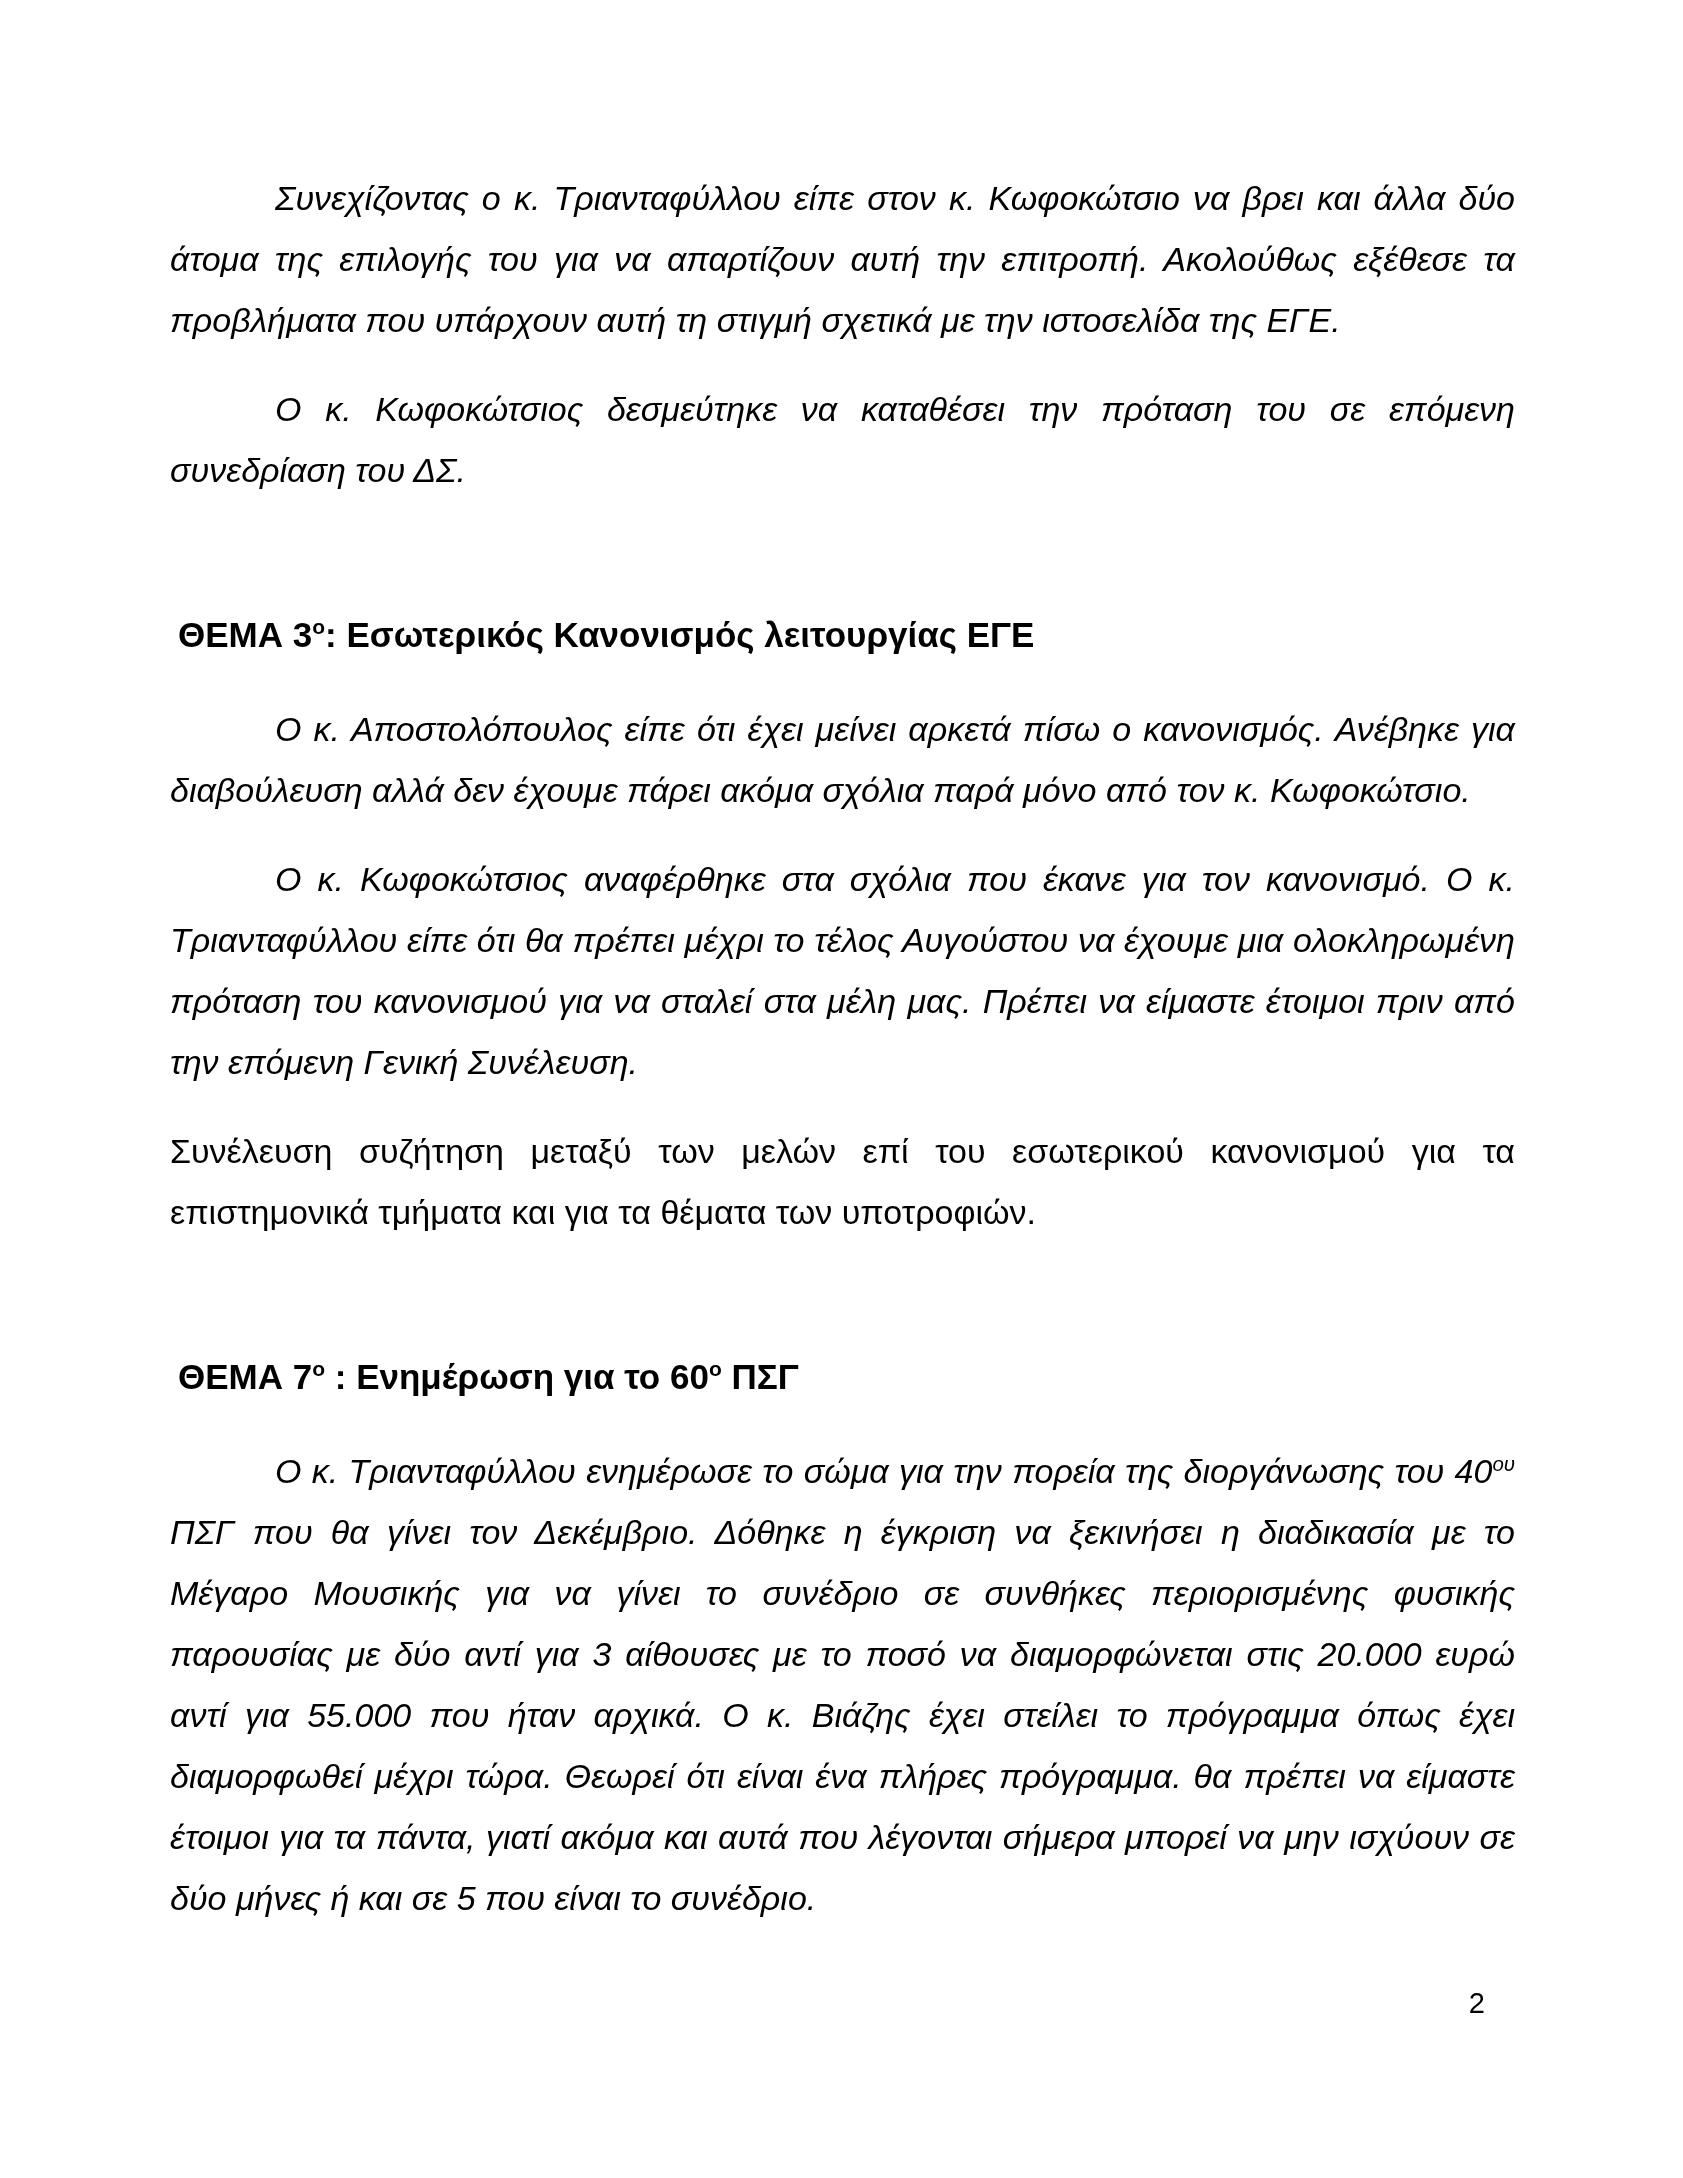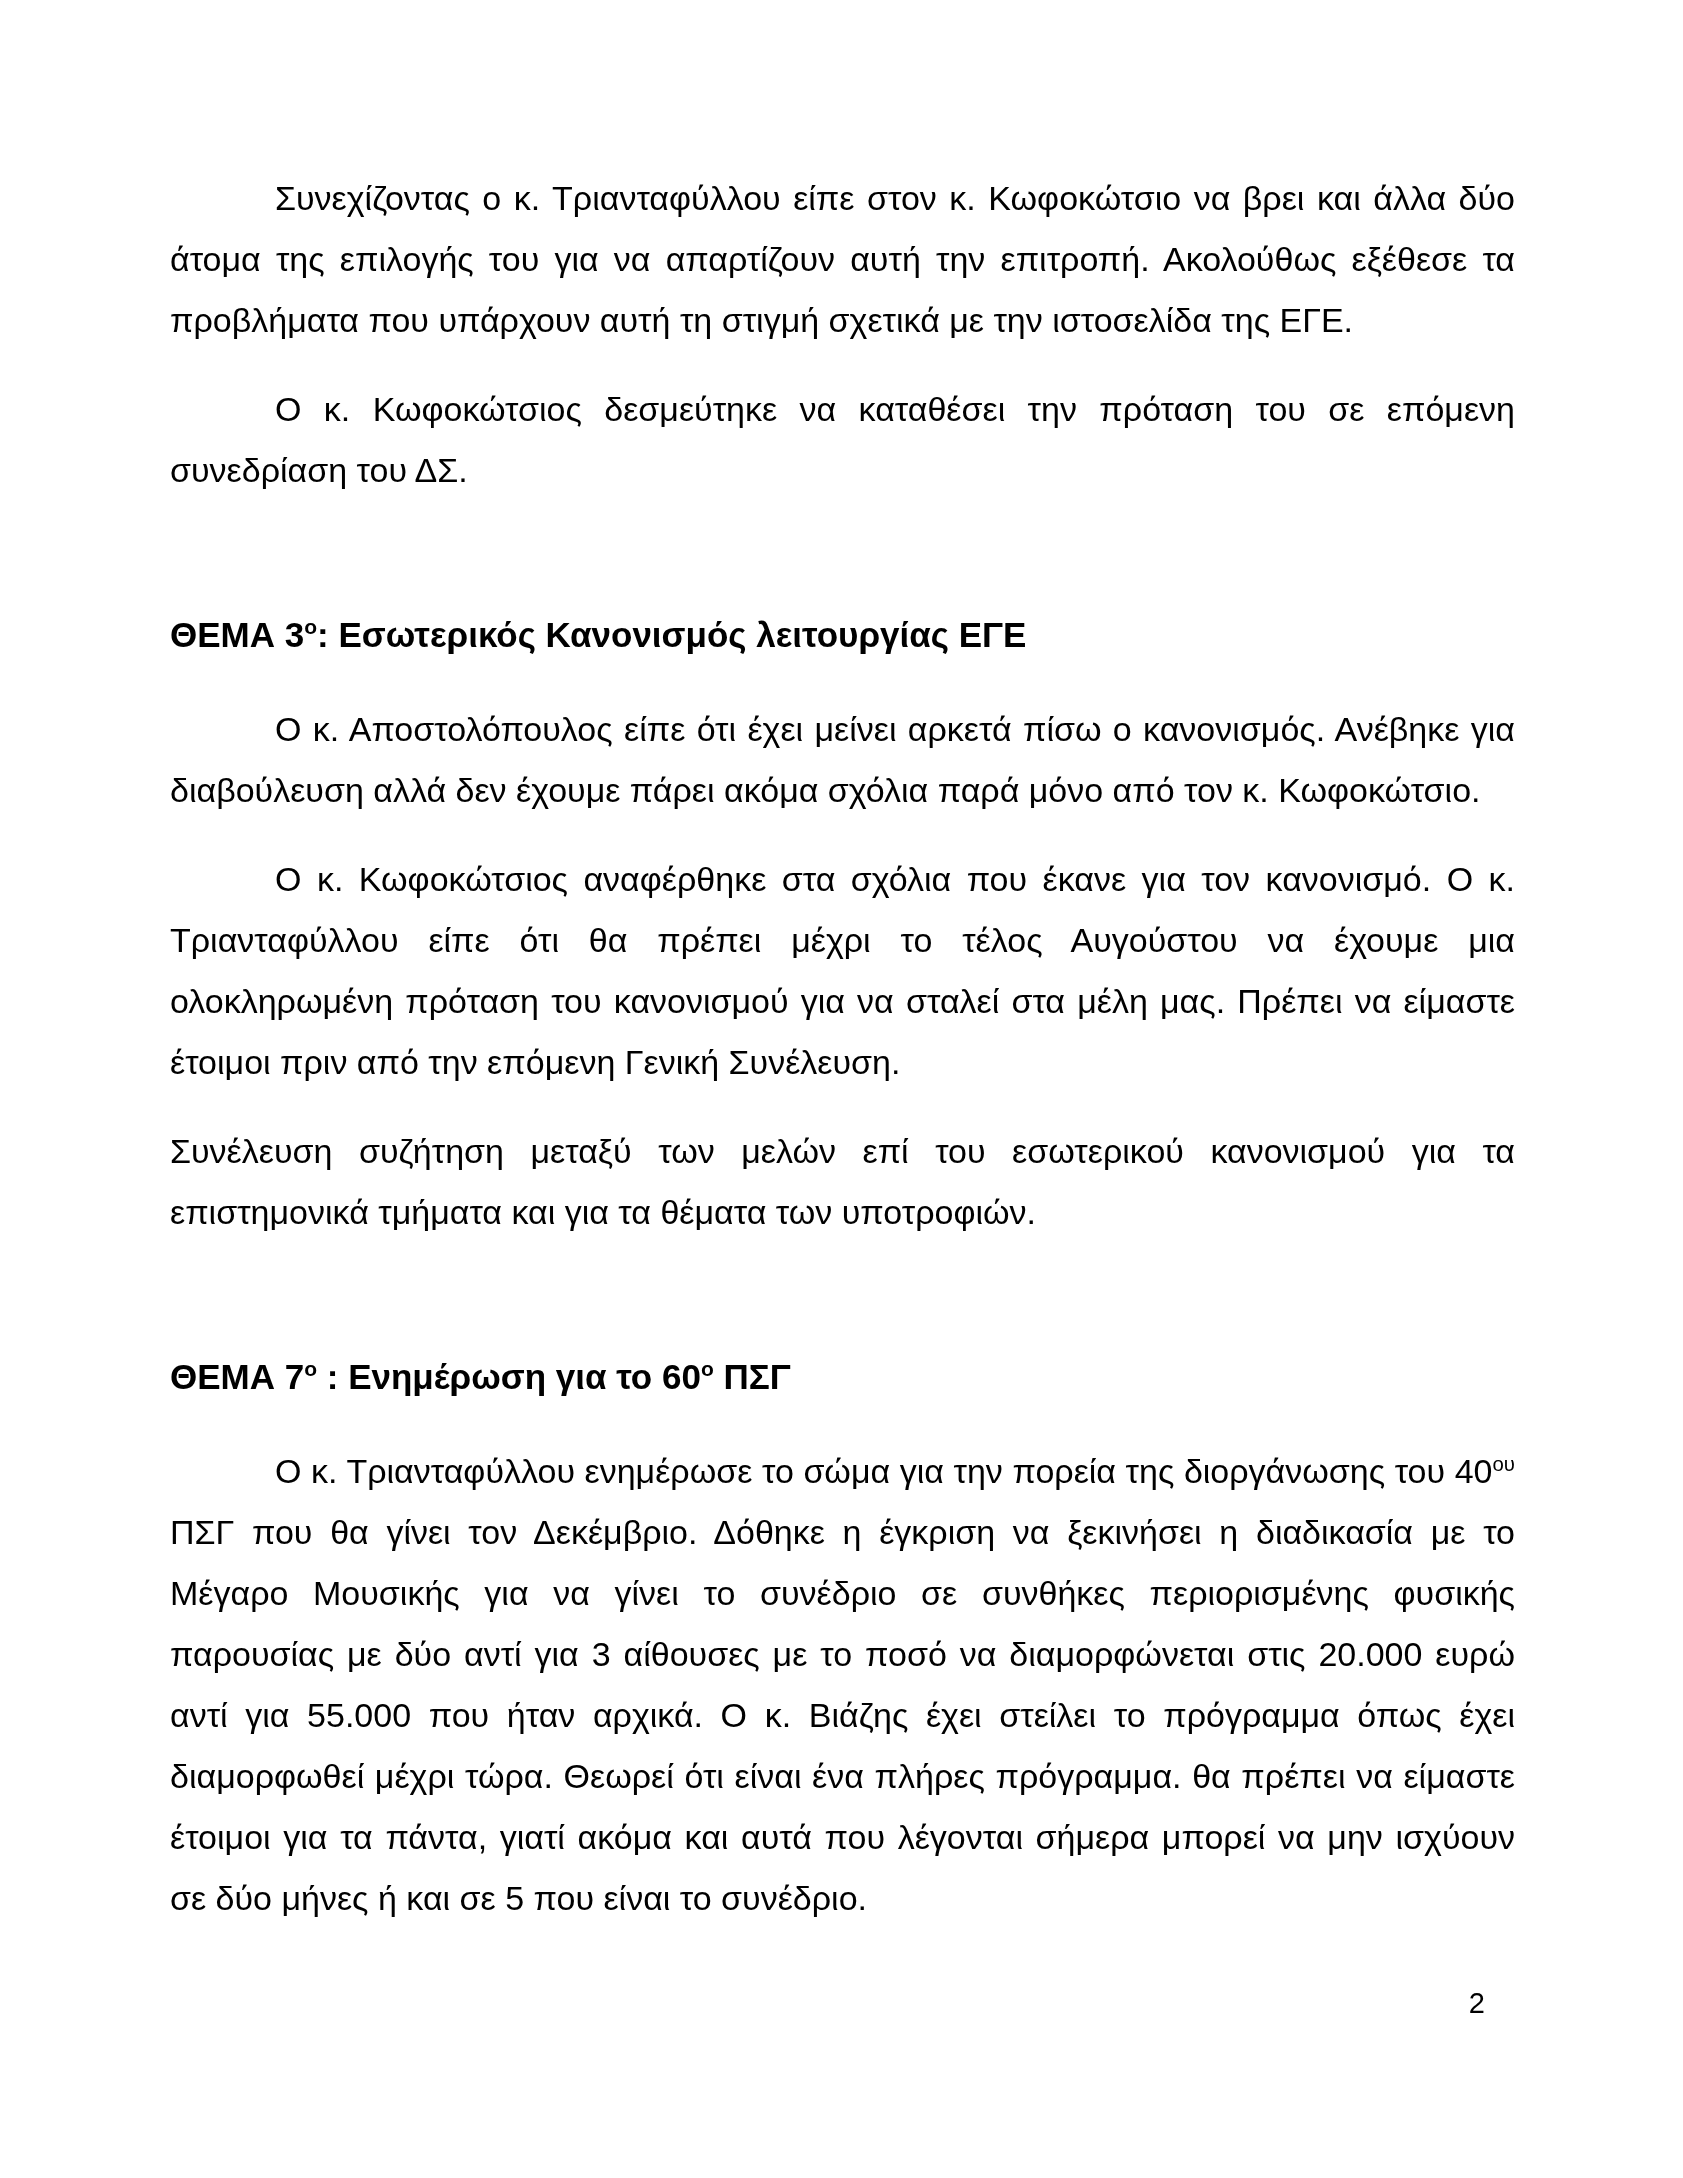--- a/index.html
+++ b/index.html
@@ -24,26 +24,27 @@
   }
   .body-par {
     font-size: 34px;
     line-height: 61px;
     text-align: justify;
     margin: 0 0 28px 0;
     color: #000000;
   }
   .body-par.indent {
     text-indent: 105px;
+    font-style: italic;
   }
   .heading {
     font-size: 35px;
     line-height: 61px;
     font-weight: bold;
-    margin: 103px 0 34px 0;
+    margin: 103px 0 34px 8px;
     color: #000000;
     text-align: left;
   }
   sup {
     font-size: 0.6em;
     line-height: 0;
     vertical-align: super;
   }
   .page-number {
     position: absolute;

